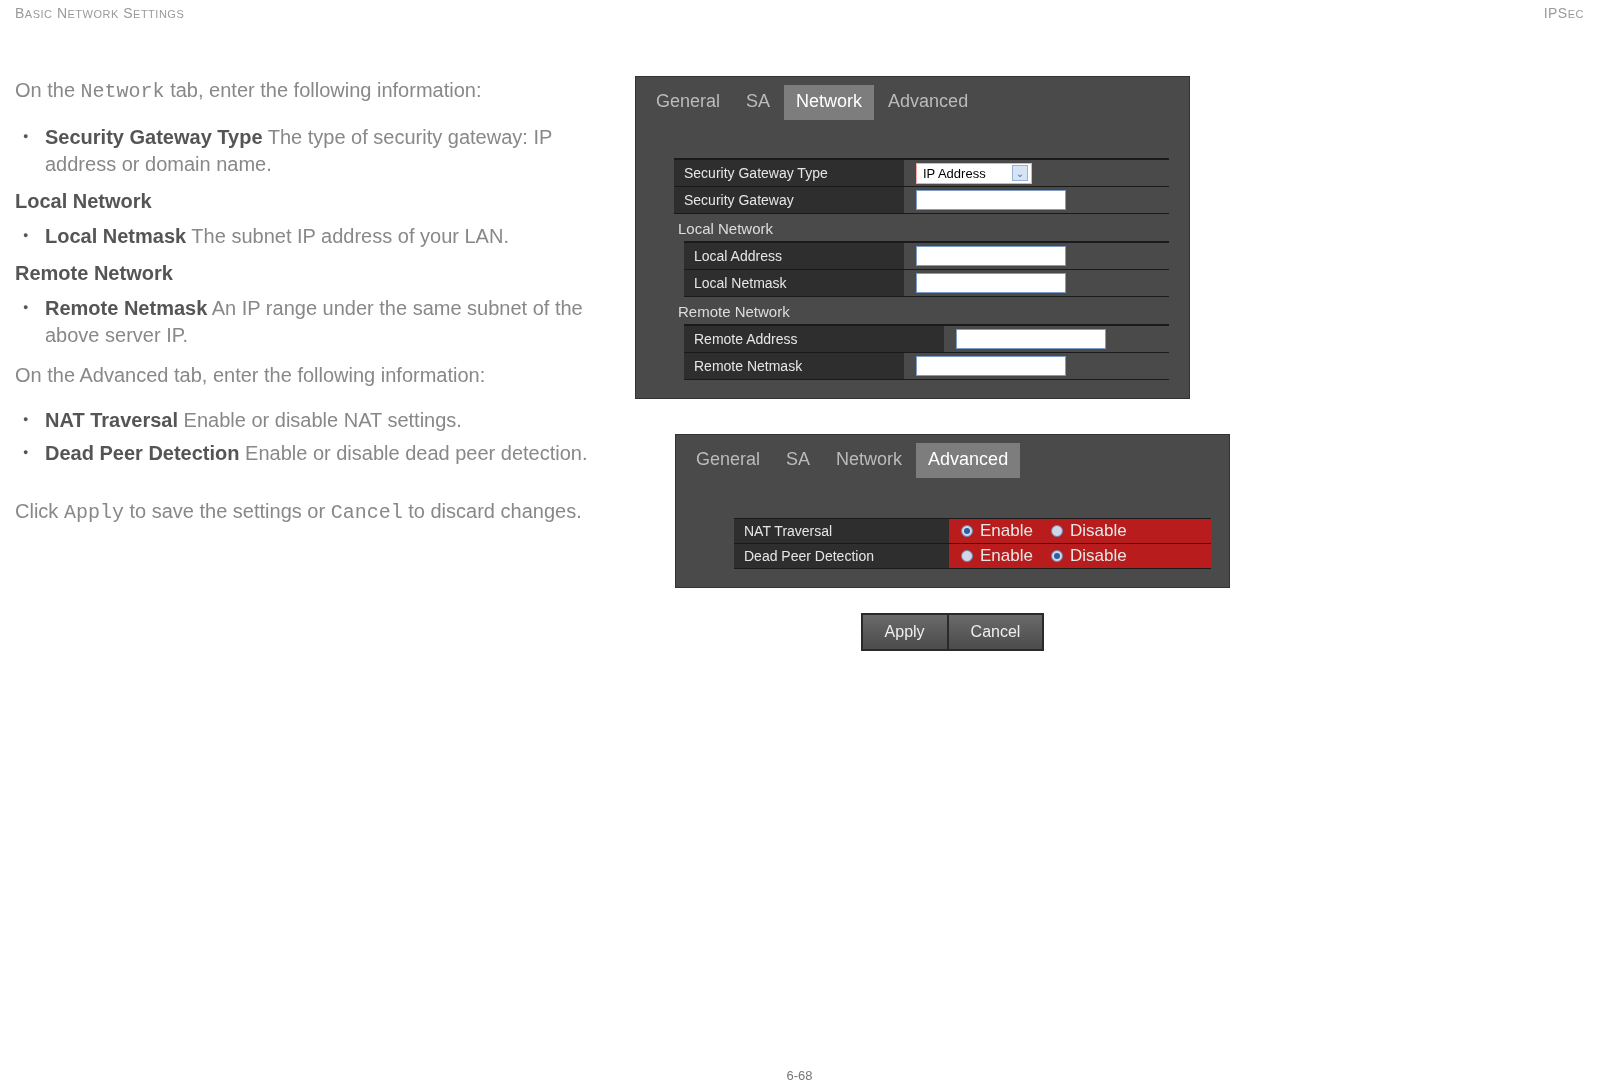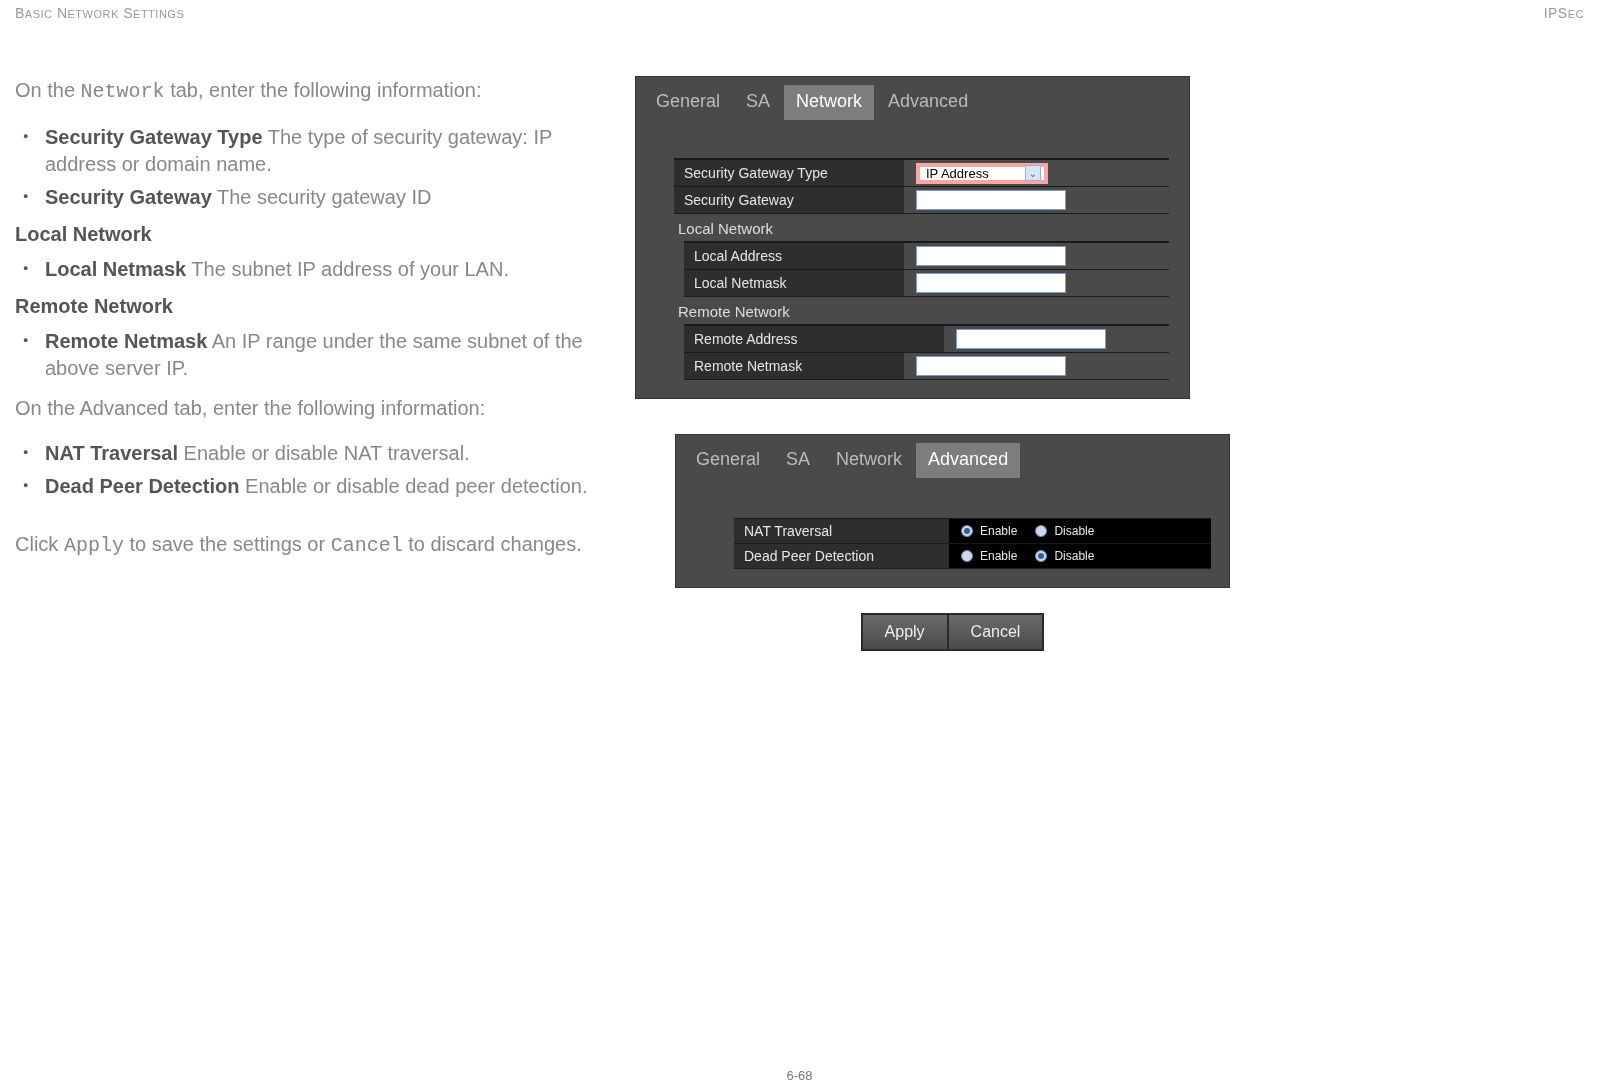--- a/index.html
+++ b/index.html
@@ -53,21 +53,21 @@
     .tabs { display: flex; background: #4a4a4a; padding: 8px 8px 0 8px; gap: 2px; }
     .tab { padding: 6px 12px 8px 12px; color: #bbb; font-size: 18px; cursor: pointer; }
     .tab.active { background: #7d7d7d; color: #fff; }
     .panel-body { background: #4a4a4a; padding: 38px 20px 18px 38px; }
     .group-h { color: #ddd; font-size: 15px; padding: 4px 0 4px 4px; }
     .row { display: flex; align-items: stretch; margin-bottom: 0; }
     .row-label { width: 230px; background: #2e2e2e; color: #e6e6e6; font-size: 14px; padding: 5px 10px; border-top: 1px solid #1a1a1a; }
     .row-input { flex: 1; display: flex; align-items: center; padding-left: 12px; border-top: 1px solid #1a1a1a; background: #4a4a4a; }
     .text-input { width: 150px; height: 20px; background: #fff; border: 1px solid #7a9cc6; }
     .select {
-      width: 132px; height: 21px; background: #fff; border: 4px solid #fca5a5;
+      width: 116px; height: 21px; background: #fff; border: 1px solid #fca5a5;
       display: inline-flex; align-items: center; justify-content: space-between;
       padding: 0 3px 0 6px; font-size: 13px; color: #000;
     }
     .select-arrow {
       width: 16px; height: 16px; background: #d7e4f5; border: 1px solid #9ab3d4;
       display: inline-flex; align-items: center; justify-content: center;
       font-size: 10px; color: #4670a8;
     }
     .group-block { margin-top: 2px; }
     .group-rows { border-top: 1px solid #1a1a1a; border-bottom: 1px solid #1a1a1a; }
@@ -75,21 +75,21 @@
     
     .panel2 {
       border: 1px solid #333;
       background: #4a4a4a;
       width: 555px;
       margin-left: 40px;
     }
     .panel2 .panel-body { padding: 40px 18px 18px 58px; }
     .row2 { display: flex; align-items: stretch; }
     .row2-label { width: 215px; background: #2e2e2e; color: #e6e6e6; font-size: 14px; padding: 4px 10px; border-top: 1px solid #1a1a1a; }
-    .row2-opts { flex: 1; display: flex; align-items: center; gap: 18px; color: #e6e6e6; font-size: 12px; padding-left: 12px; border-top: 1px solid #1a1a1a; background: #000000; }
+    .row2-opts { flex: 1; display: flex; align-items: center; gap: 18px; color: #e6e6e6; font-size: 17px; padding-left: 12px; border-top: 1px solid #1a1a1a; background: #b91c1c; }
     .radio { width: 12px; height: 12px; border-radius: 50%; background: #d0d7e8; border: 1px solid #6b86b3; display: inline-block; position: relative; vertical-align: middle; margin-right: 3px; }
     .radio.checked::after { content: ""; position: absolute; left: 2px; top: 2px; width: 6px; height: 6px; border-radius: 50%; background: #2b5fa0; }
     .opt { display: inline-flex; align-items: center; gap: 4px; }
     .rows2 { border-bottom: 1px solid #1a1a1a; }
     
     .buttonbar {
       width: 555px;
       margin-left: 40px;
       display: flex;
       justify-content: center;
@@ -120,33 +120,32 @@
   <div class="header-right">IPS<span class="smallcaps">EC</span></div>
 </div>
 
 <div class="content">
   <div class="left-col">
     <p class="intro">
       <span>On the </span><span class="mono">Network</span><span> tab, enter the following information:</span>
     </p>
     <ul class="bullets">
       <li><span class="bold">Security Gateway Type</span><span>  The type of security gateway: IP address or domain name.</span></li>
-      <li><span class="bold">Security Gateway</span><span>  The security gateway ID</span></li>
     </ul>
     <div class="section-h">Local Network</div>
     <ul class="bullets">
       <li><span class="bold">Local Netmask</span><span>  The subnet IP address of your LAN.</span></li>
     </ul>
     <div class="section-h">Remote Network</div>
     <ul class="bullets">
       <li><span class="bold">Remote Netmask</span><span> An IP range under the same subnet of the above server IP.</span></li>
     </ul>
     <p class="intro" style="margin-top:6px;">On the Advanced tab, enter the following information:</p>
     <ul class="bullets">
-      <li><span class="bold">NAT Traversal</span><span> Enable or disable NAT traversal.</span></li>
+      <li><span class="bold">NAT Traversal</span><span> Enable or disable NAT settings.</span></li>
       <li><span class="bold">Dead Peer Detection</span><span> Enable or disable dead peer detection.</span></li>
     </ul>
     <p class="intro" style="margin-top:30px;">
       <span>Click </span><span class="mono">Apply</span><span> to save the settings or </span><span class="mono">Cancel</span><span> to discard changes.</span>
     </p>
   </div>
 
   <div class="right-col">
 
     <div class="panel">

